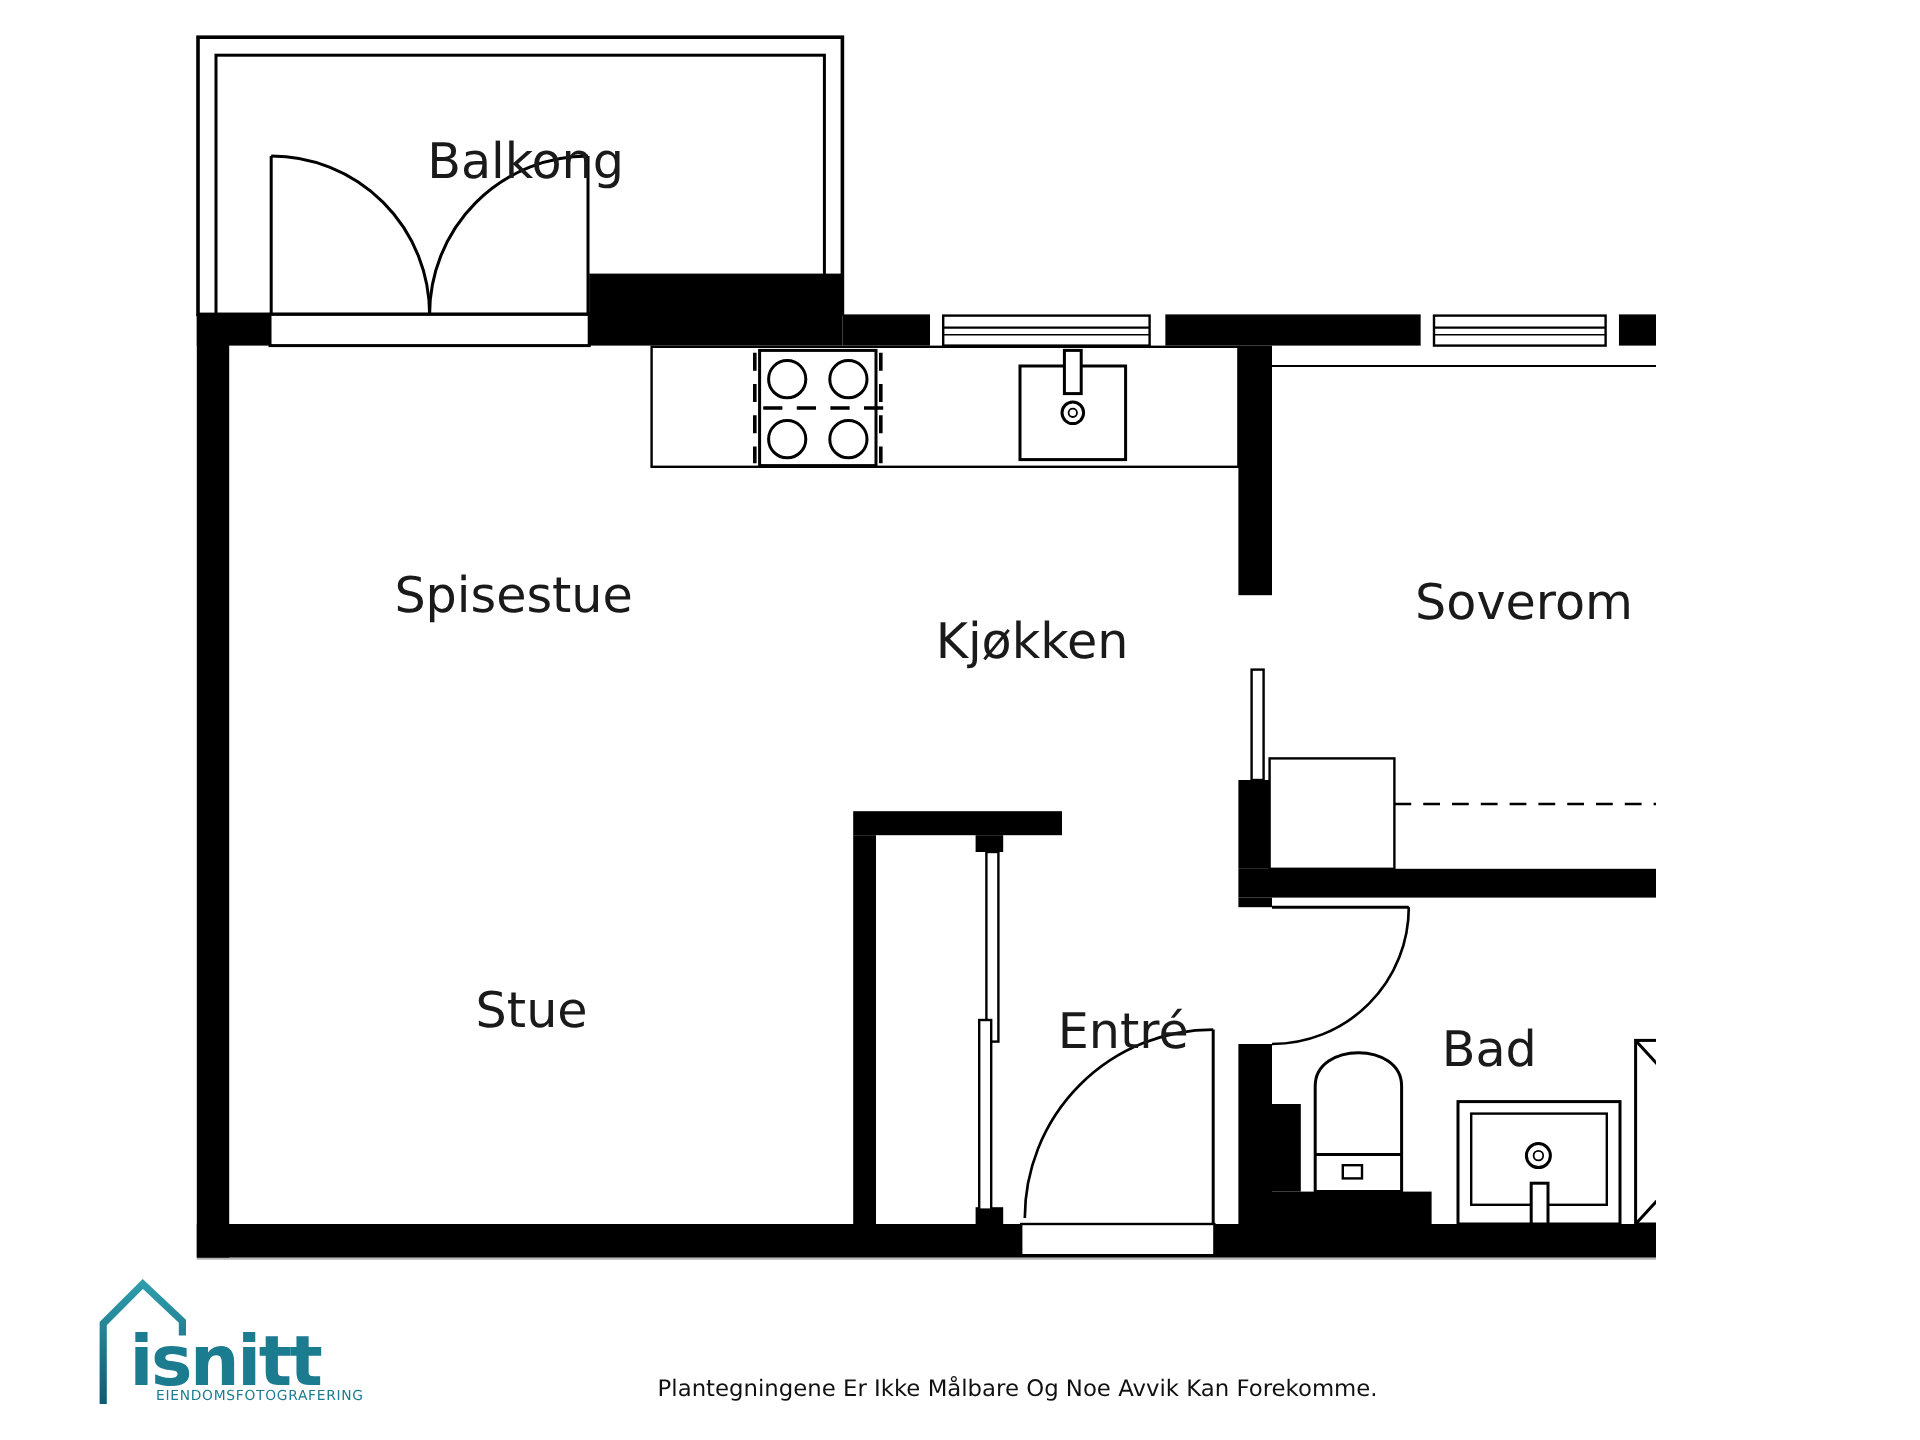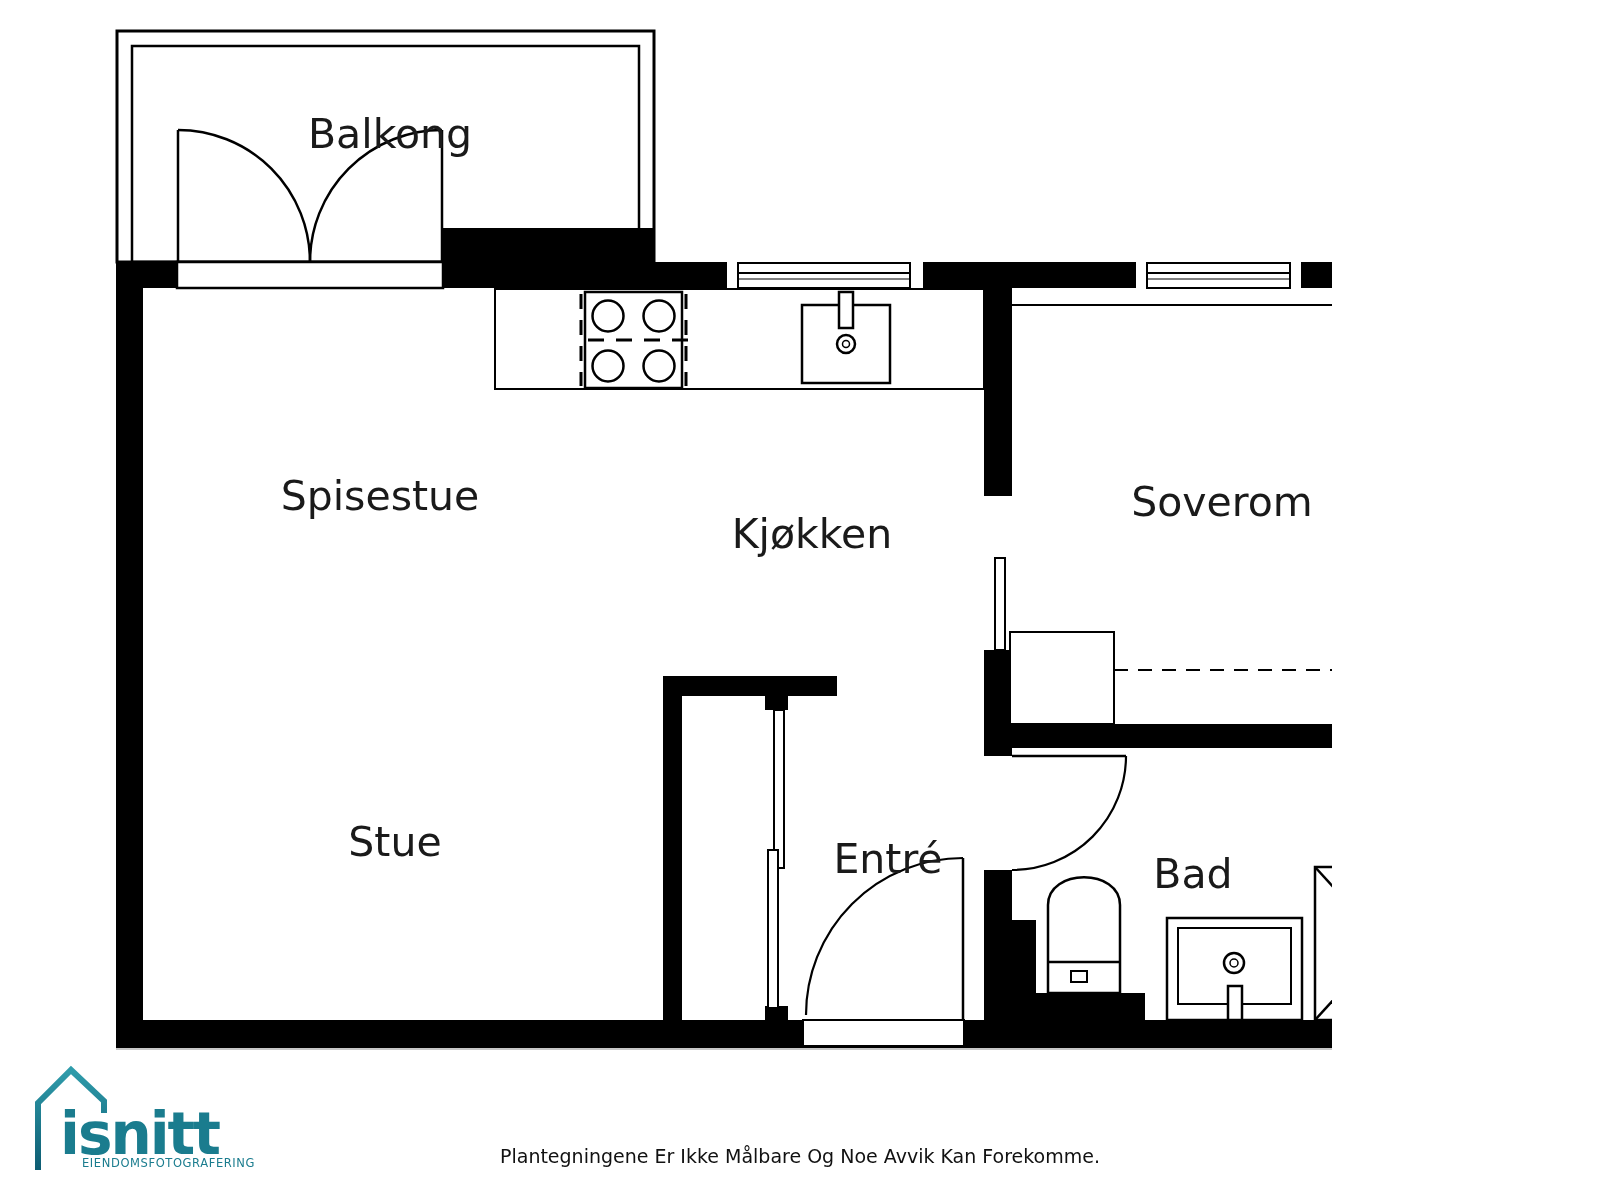--- a/index.html
+++ b/index.html
@@ -2,20 +2,21 @@
 <html><head>
 <meta charset="utf-8">
 <style>
   html,body{margin:0;padding:0;background:#ffffff;}
   .canvas{
     position:relative;
     width:1332px;height:1200px;
     background:#ffffff;
     font-family:"DejaVu Sans", sans-serif;
     overflow:hidden;
+    margin-left:48px;
   }
   svg{display:block;}
   .room-label{
     font-family:"DejaVu Sans", sans-serif;
     font-size:41px;
     fill:#1a1a1a;
     text-anchor:middle;
   }
   .disclaimer{
     font-family:"DejaVu Sans", sans-serif;

